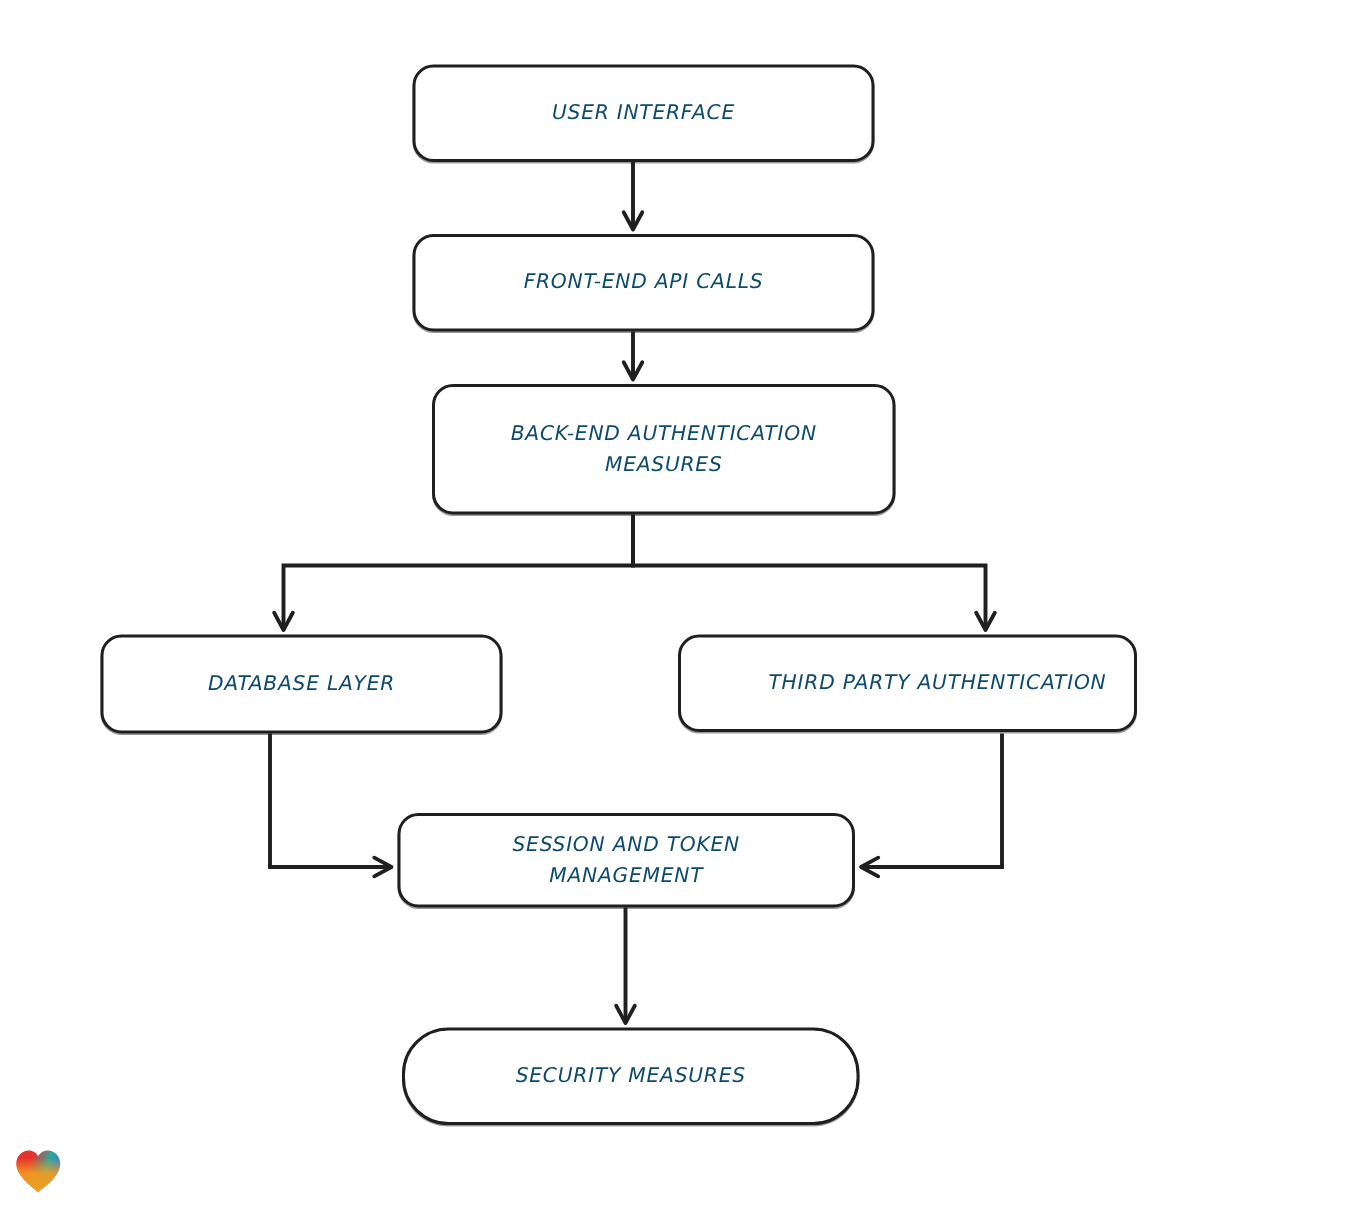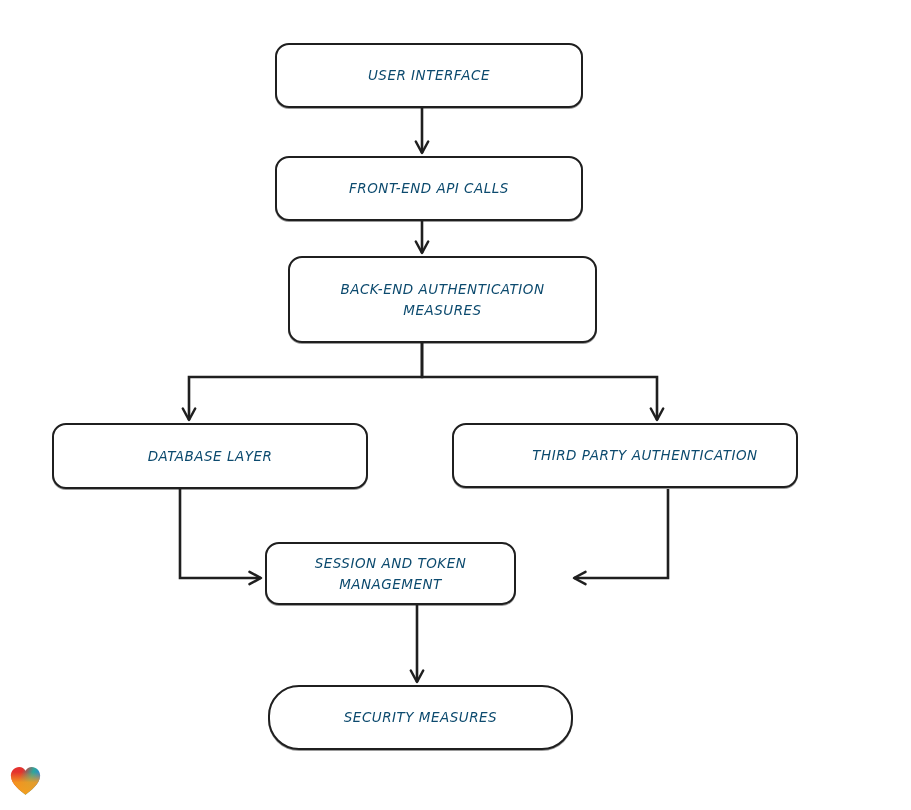--- a/index.html
+++ b/index.html
@@ -79,27 +79,27 @@
       <div class="node" style="left: 275px; top: 43px; width: 308px; height: 65px;">
         <div>USER INTERFACE</div>
       </div>
       <div class="node" style="left: 275px; top: 156px; width: 308px; height: 65px; font-style: italic;">
         <div>FRONT-END API CALLS</div>
       </div>
       <div class="node" style="left: 273px; top: 256px; width: 309px; height: 87px; margin-left: 15px;">
         <div>BACK-END AUTHENTICATION</div>
         <div>MEASURES</div>
       </div>
-      <div class="node" style="left: 52px; top: 423px; width: 316px; height: 66px;">
+      <div class="node" style="left: 67px; top: 423px; width: 268px; height: 66px;">
         <div>DATABASE LAYER</div>
       </div>
-      <div class="node" style="left: 452px; top: 423px; width: 346px; height: 65px; padding-left: 40px;">
+      <div class="node" style="left: 452px; top: 423px; width: 306px; height: 65px; padding-left: 40px;">
         <div>THIRD PARTY AUTHENTICATION</div>
       </div>
-      <div class="node" style="left: 265px; top: 542px; width: 251px; height: 63px;">
+      <div class="node" style="left: 265px; top: 542px; width: 305px; height: 63px;">
         <div>SESSION AND TOKEN</div>
         <div>MANAGEMENT</div>
       </div>
       <div class="node" style="left: 268px; top: 685px; width: 305px; height: 65px; border-radius: 31px;">
         <div>SECURITY MEASURES</div>
       </div>
     </div>
 
   <svg class="heart-logo" viewBox="0 0 24 24" xmlns="http://www.w3.org/2000/svg">
     <defs>

